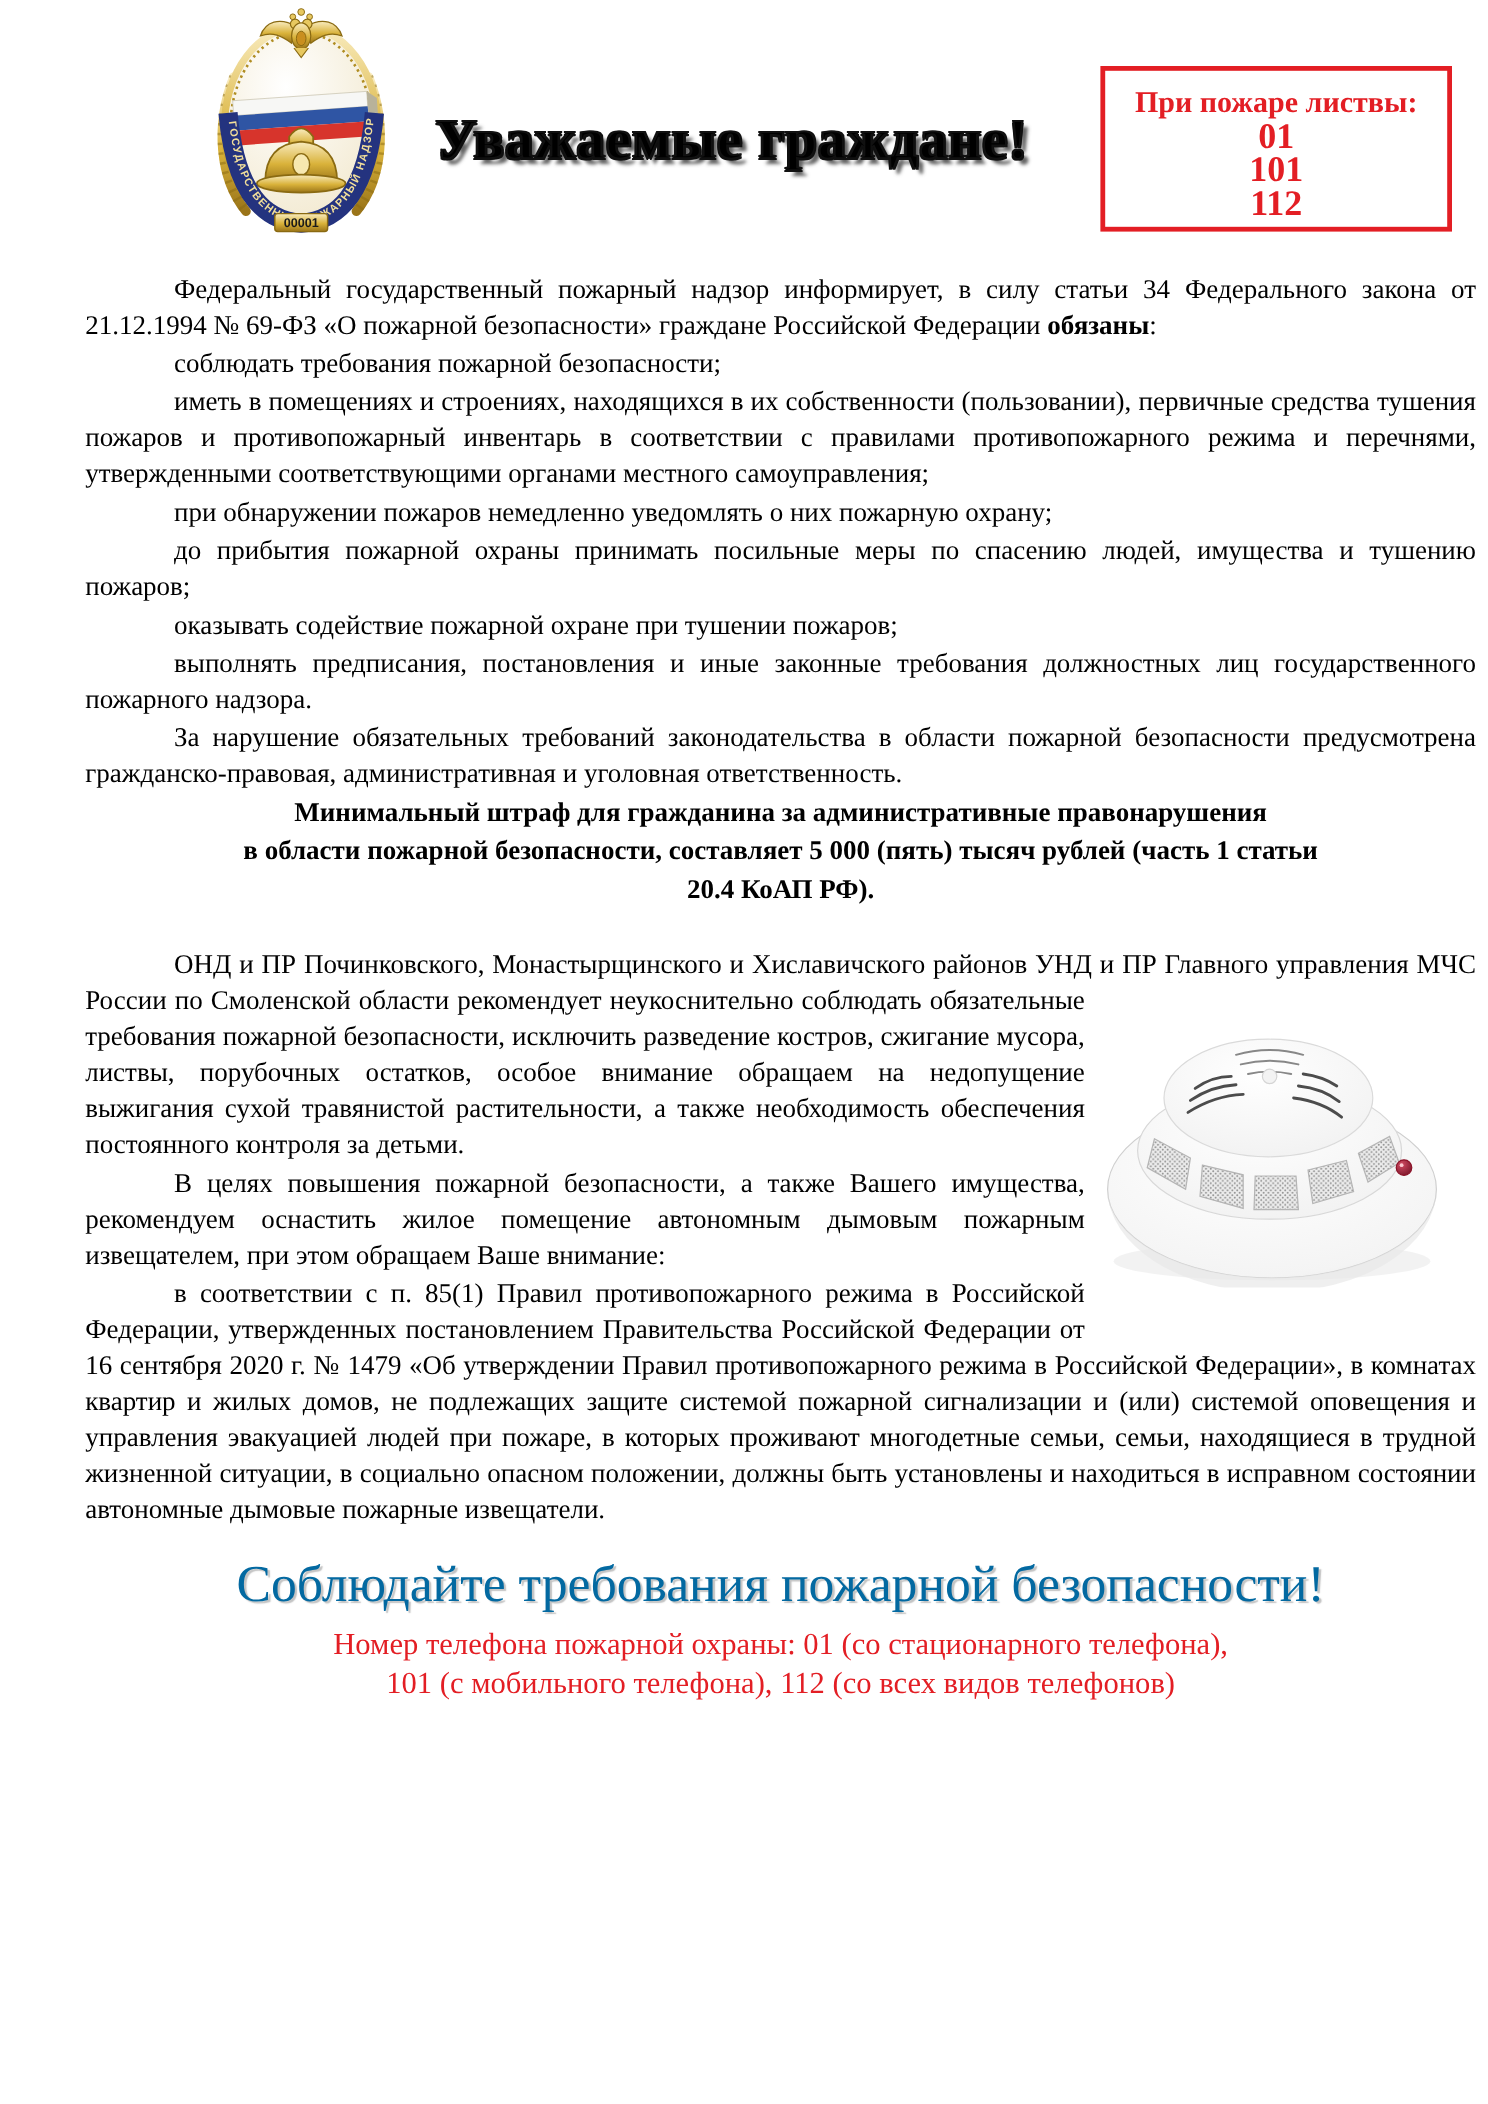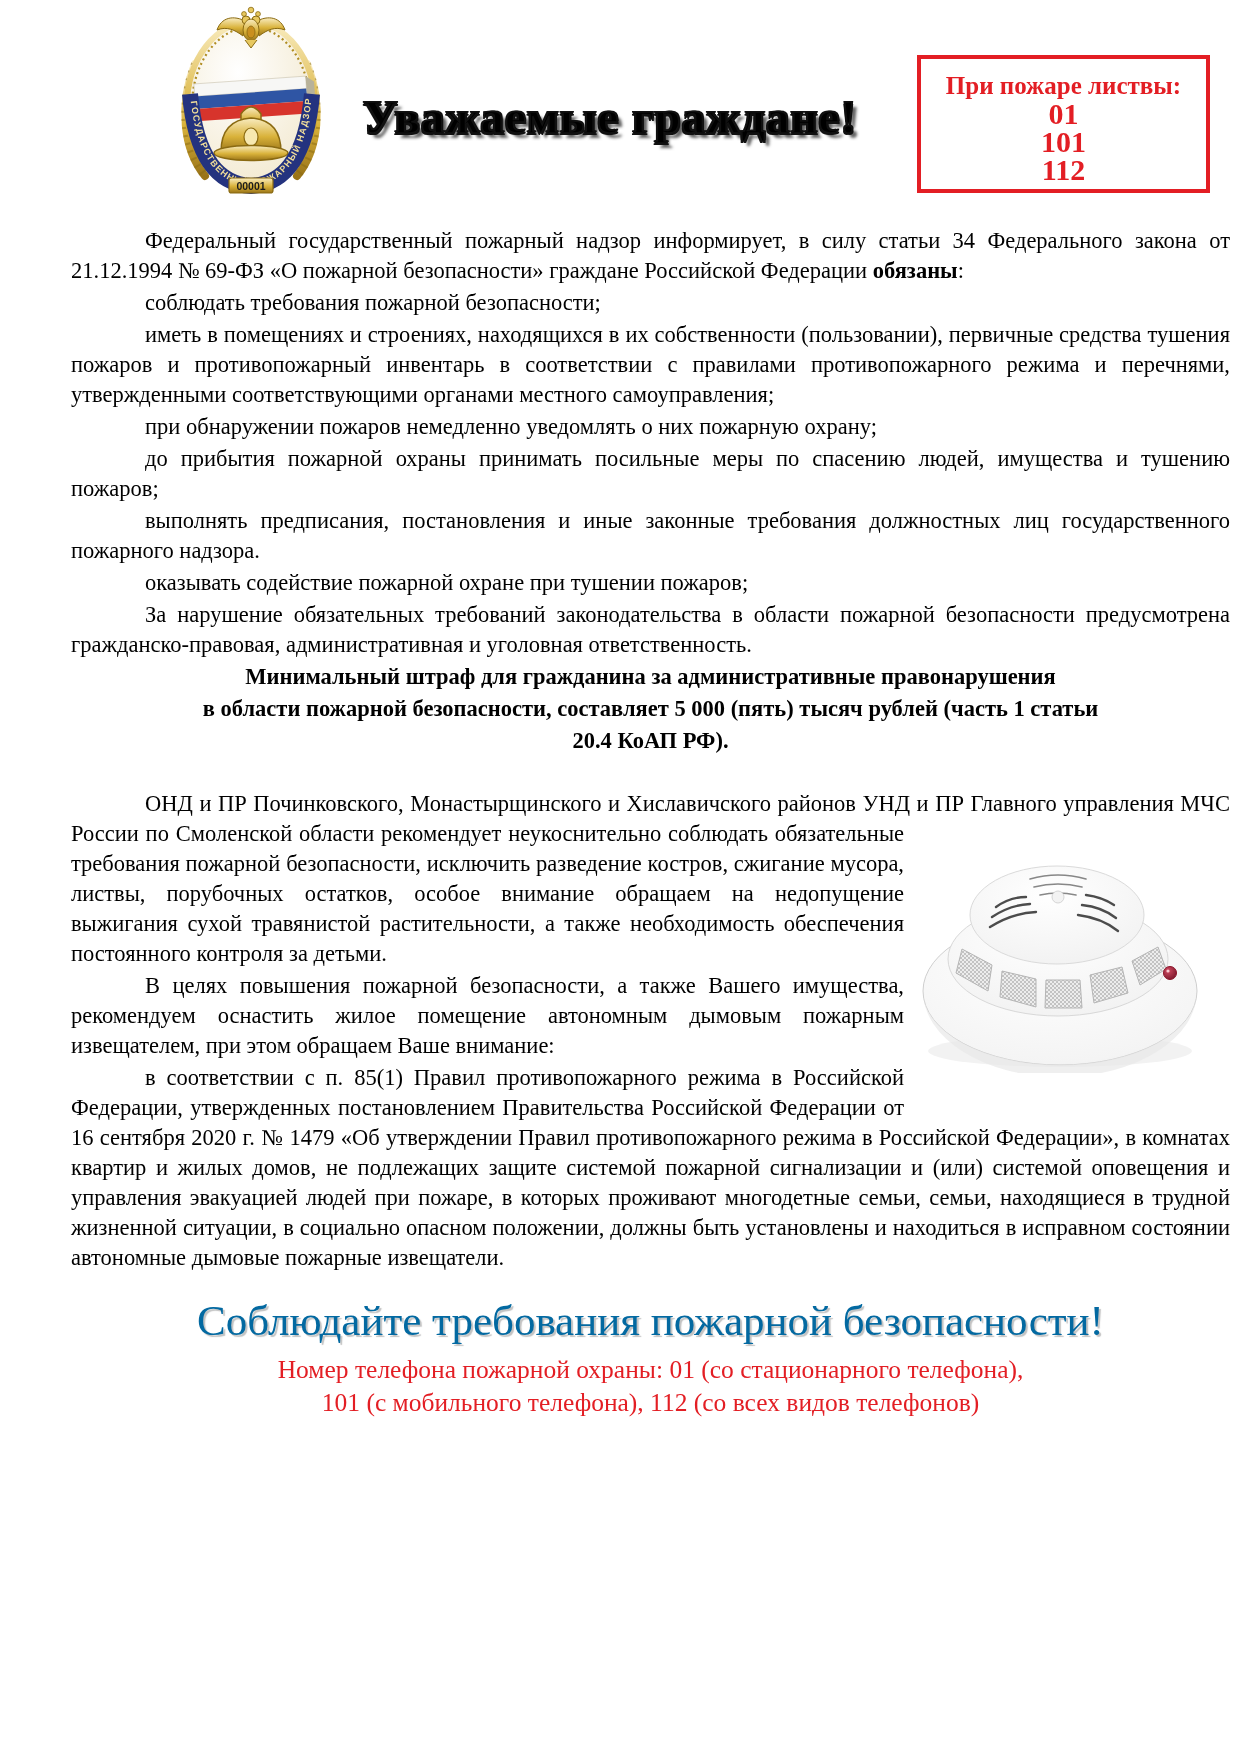--- a/index.html
+++ b/index.html
@@ -152,22 +152,22 @@
   </div>
 
   <div class="body-text">
 
     <p class="ind"><span>Федеральный государственный пожарный надзор информирует, в силу статьи 34 Федерального закона от 21.12.1994 № 69-ФЗ «О пожарной безопасности» граждане Российской Федерации </span><b>обязаны</b><span>:</span></p>
 
     <p class="ind">соблюдать требования пожарной безопасности;</p>
     <p class="ind">иметь в помещениях и строениях, находящихся в их собственности (пользовании), первичные средства тушения пожаров и противопожарный инвентарь в соответствии с правилами противопожарного режима и перечнями, утвержденными соответствующими органами местного самоуправления;</p>
     <p class="ind">при обнаружении пожаров немедленно уведомлять о них пожарную охрану;</p>
     <p class="ind">до прибытия пожарной охраны принимать посильные меры по спасению людей, имущества и тушению пожаров;</p>
+    <p class="ind">оказывать содействие пожарной охране при тушении пожаров;</p>
     <p class="ind">выполнять предписания, постановления и иные законные требования должностных лиц государственного пожарного надзора.</p>
-    <p class="ind">оказывать содействие пожарной охране при тушении пожаров;</p>
 
     <p class="ind">За нарушение обязательных требований законодательства в области пожарной безопасности предусмотрена гражданско-правовая, административная и уголовная ответственность.</p>
 
     <p class="fine">Минимальный штраф для гражданина за административные правонарушения</p>
     <p class="fine">в области пожарной безопасности, составляет 5 000 (пять) тысяч рублей (часть 1 статьи</p>
     <p class="fine">20.4 КоАП РФ).</p>
 
     <p class="ind rec-start"><span>ОНД и ПР Починковского, Монастырщинского и Хиславичского районов УНД и ПР Главного управления МЧС России по Смоленской области рекомендует </span><span class="detector-float">
           <svg viewBox="0 0 288 250">
           <defs>

